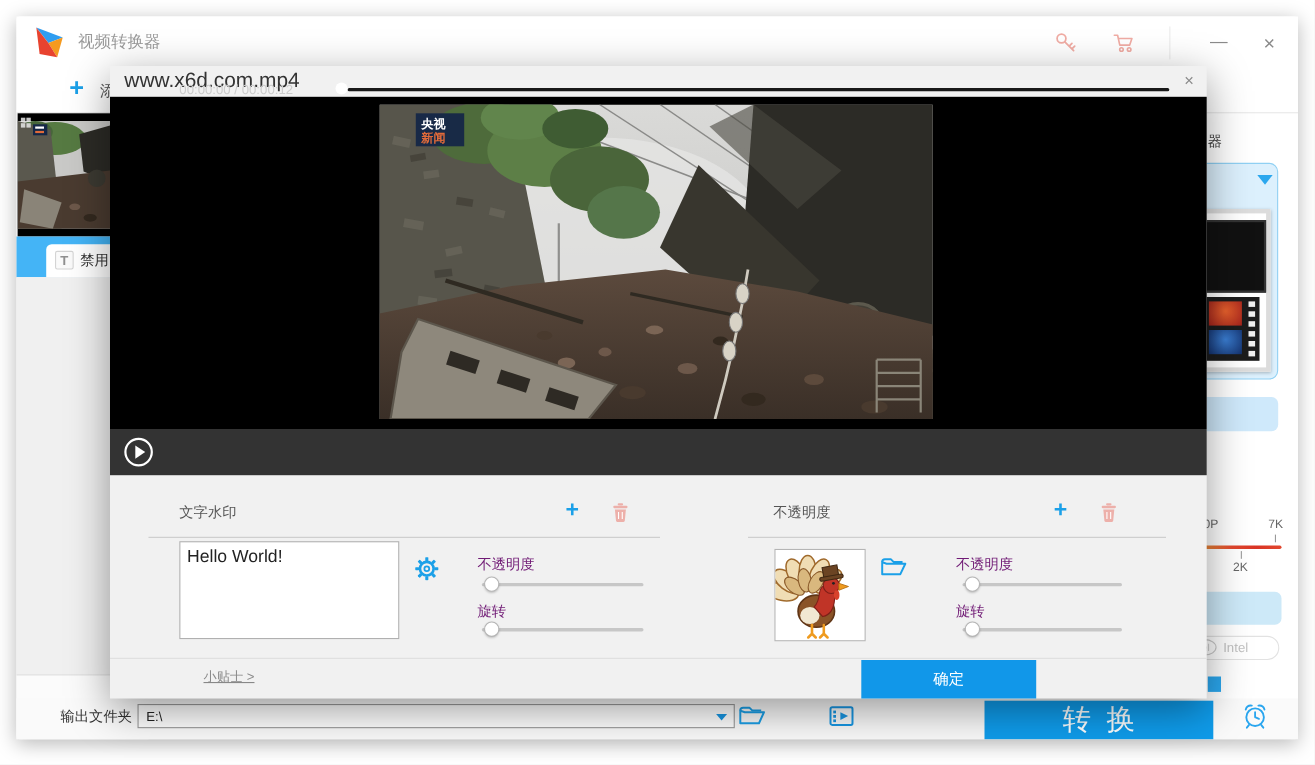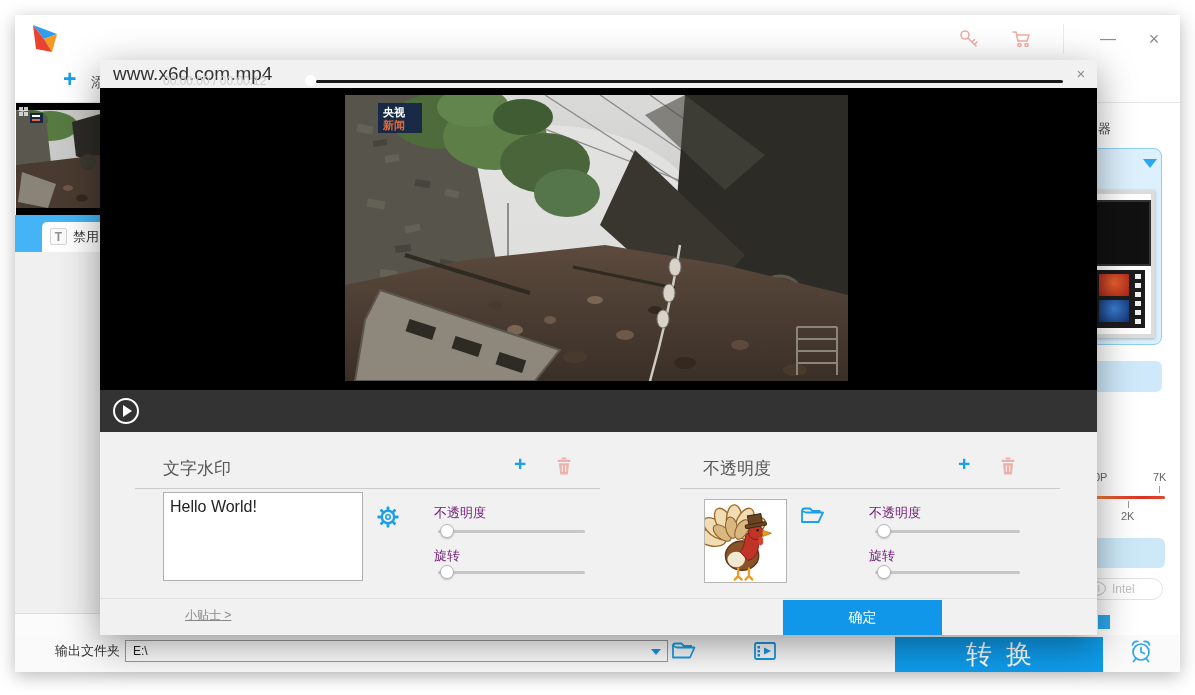--- a/index.html
+++ b/index.html
@@ -71,21 +71,21 @@
   .m-close{left:968px;top:2px;width:26px;height:24px;text-align:center;line-height:24px;color:#8a8a8a;font-size:15px;}
   .m-video{left:0;top:28px;width:997px;height:302px;background:#000;}
   .m-video svg{position:absolute;left:245px;top:7px;}
   .player{left:0;top:330px;width:997px;height:42px;background:#333;}
   .play-btn{left:13px;top:8px;width:26px;height:26px;border:2px solid #fff;border-radius:50%;box-sizing:border-box;}
   .play-btn i{position:absolute;left:8px;top:5px;width:0;height:0;border-left:9px solid #fff;border-top:6px solid transparent;border-bottom:6px solid transparent;}
   .time{left:63px;top:0;height:42px;line-height:42px;font-size:12px;color:#ccc;}
   .seek-track{left:216px;top:19.5px;width:747px;height:3px;background:#191919;border-radius:2px;}
   .seek-dot{left:205px;top:15px;width:11px;height:11px;background:#fff;border-radius:50%;}
   
-  .sec-title{font-size:17px;color:#555;}
+  .sec-title{font-size:13px;color:#555;}
   .plus{font-size:21px;font-weight:bold;color:#1ba0e8;}
   .divider{height:1px;background:#cbcbcb;}
   .t-title{left:63px;top:397px;} .t-plus{left:414px;top:392px;} .t-trash{left:456px;top:397px;width:16px;height:18px;}
   .t-div{left:35px;top:428px;width:465px;}
   .t-area{left:63px;top:432px;width:200px;height:89px;background:#fff;border:1px solid #b0b0b0;box-sizing:border-box;
           font-size:16px;color:#222;padding:5px 6px;}
   .t-gear{left:277px;top:446px;width:22px;height:22px;}
   .lbl{font-size:13px;color:#701a75;}
   .track{height:3px;background:#c7c7c7;border-radius:2px;}
   .thumbb{width:14px;height:14px;background:#fff;border:1px solid #b5b5b5;border-radius:50%;box-sizing:border-box;box-shadow:0 1px 2px rgba(0,0,0,.2);}
@@ -107,20 +107,21 @@
 <body>
 
 <div id="window" class="abs">
 
   <div class="abs titlebar">
     <svg class="abs" style="left:13px;top:7px" width="34" height="34" viewBox="0 0 34 34">
       <path d="M5 3 L29 12 L16 17 Z" fill="#2f9df0"></path>
       <path d="M29 12 L24 30 L16 17 Z" fill="#f59a1f"></path>
       <path d="M5 3 L16 17 L24 30 L8 27 Z" fill="#e8432f"></path>
     </svg>
+    <div class="abs app-title">视频转换器</div>
     <svg class="abs" style="left:943px;top:13px" width="22" height="22" viewBox="0 0 22 22">
       <g stroke="#f0aca4" stroke-width="1.6" fill="none" stroke-linecap="round">
         <circle cx="7" cy="7" r="4"></circle>
           <path d="M10 10 L18 18 M14 14 l2.5 -2.5 M16.5 16.5 l2.5 -2.5"></path>
       </g>
     </svg>
     <svg class="abs" style="left:996px;top:13px" width="22" height="22" viewBox="0 0 22 22">
       <g stroke="#f0aca4" stroke-width="1.5" fill="none" stroke-linecap="round" stroke-linejoin="round">
         <path d="M2 4 h3 l2 9 h9 l2 -6 h-12"></path>
           <circle cx="8.5" cy="17" r="1.6"></circle>

